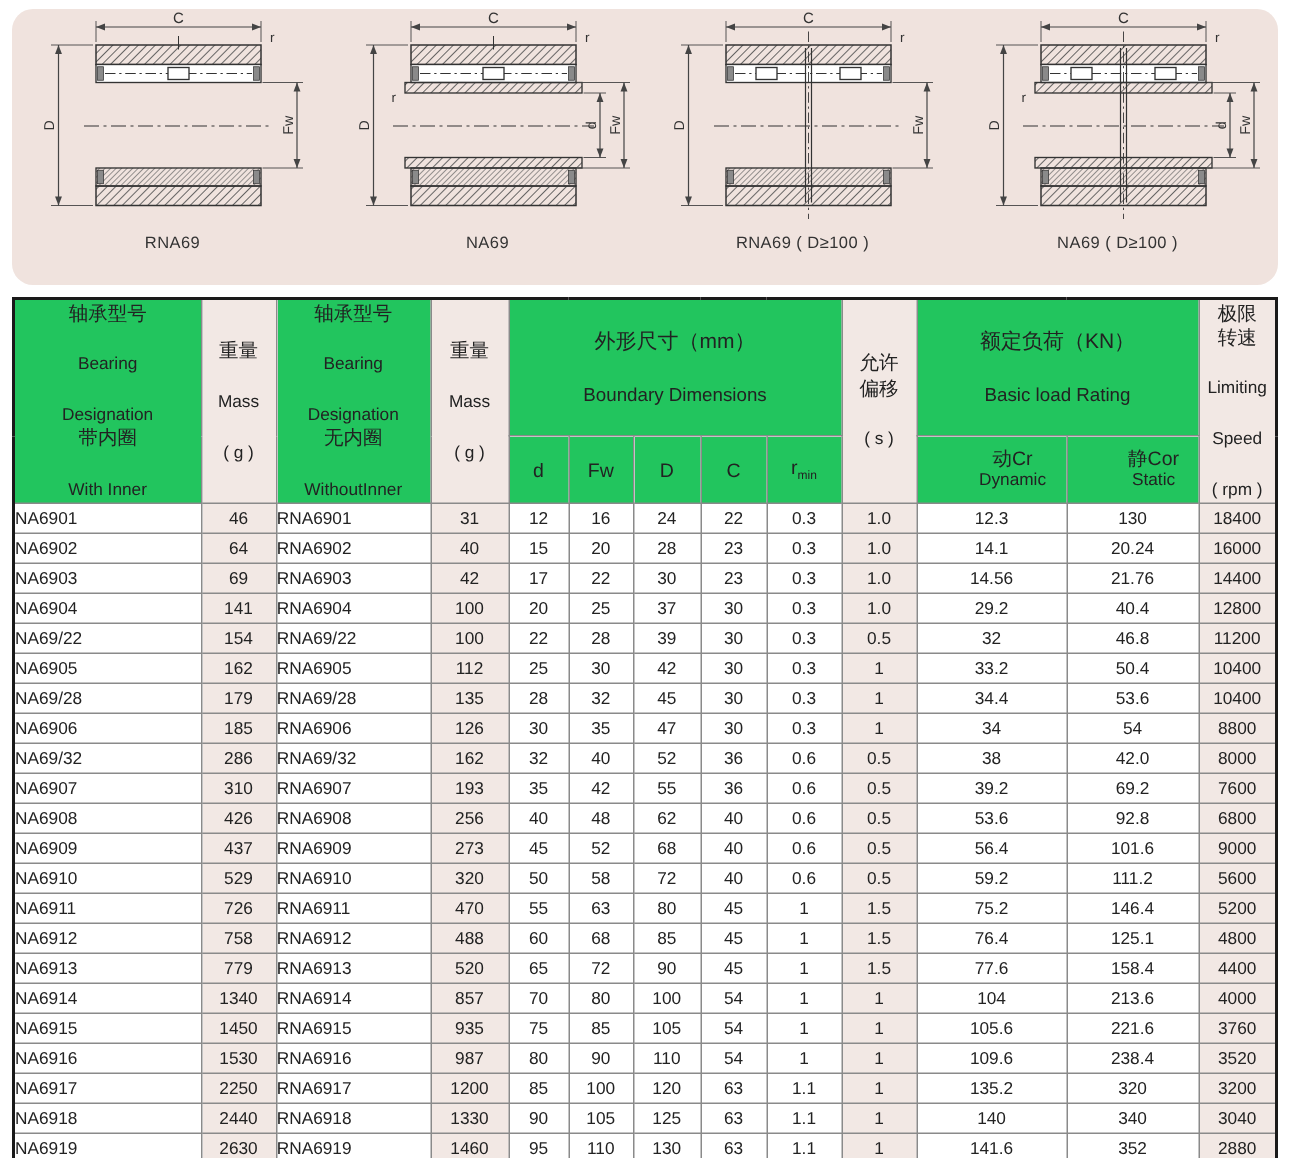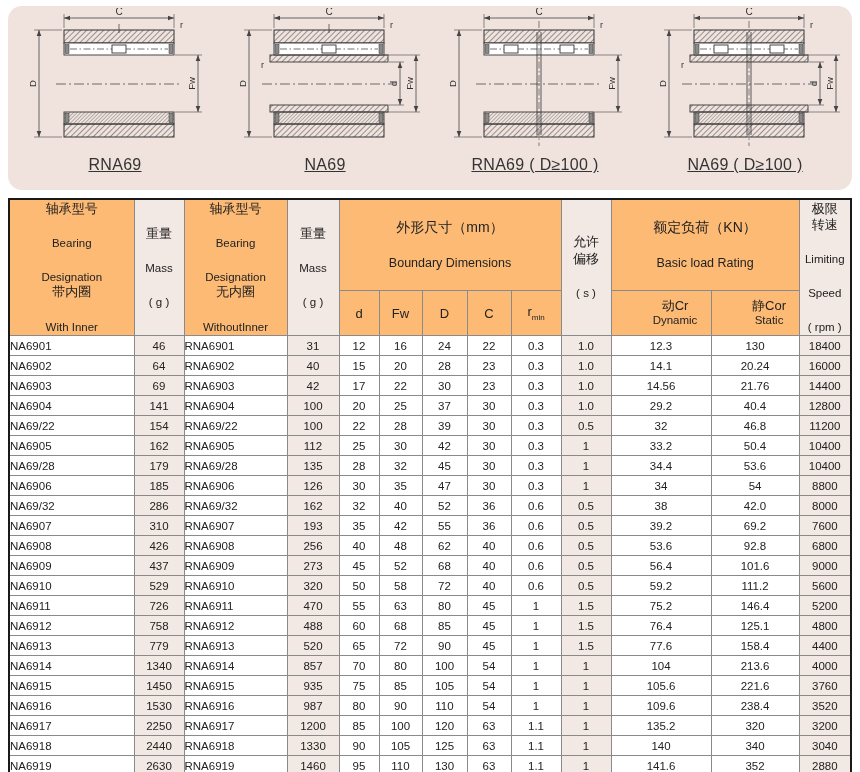--- a/index.html
+++ b/index.html
@@ -16,38 +16,38 @@
     border-radius:14px;
     display:flex;
     justify-content:space-evenly;
     align-items:flex-start;
     padding-top:2px;
     box-sizing:border-box;
   }
   .diagram{width:206px;text-align:center;}
   .diagram svg{display:block;}
   .caption{
-    font-size:16px;color:#333;margin-top:-4px;letter-spacing:.3px;text-decoration:underline;
+    font-size:11px;color:#333;margin-top:-4px;letter-spacing:.3px;
   }
   table.spec{
     margin:8px 8px 0 8px;
     width:844px;
     border-collapse:collapse;
     table-layout:fixed;
     border:2px solid #1a1a1a;
   }
   th,td{
     border:1px solid #8a8a8a;
     text-align:center;
     vertical-align:middle;
     padding:0;
     overflow:hidden;
     white-space:nowrap;
   }
-  thead th{font-weight:normal;background:#fdba74;}
+  thead th{font-weight:normal;background:#22c55e;}
   thead tr.tier1 th{height:90px;}
   thead tr.tier2 th{height:44px;font-size:13px;}
   .zh{font-size:13px;line-height:1.25;}
   .en{font-size:11.5px;line-height:1.2;margin-top:20px;}
   .pink{background:#f2e8e4;}
   tbody td{height:19px;font-size:11.5px;color:#222;}
   td.left{text-align:left;}
   sub.min{font-size:8px;}
   .subline{font-size:11.5px;line-height:1.2;padding-left:28px;}
 </style>

